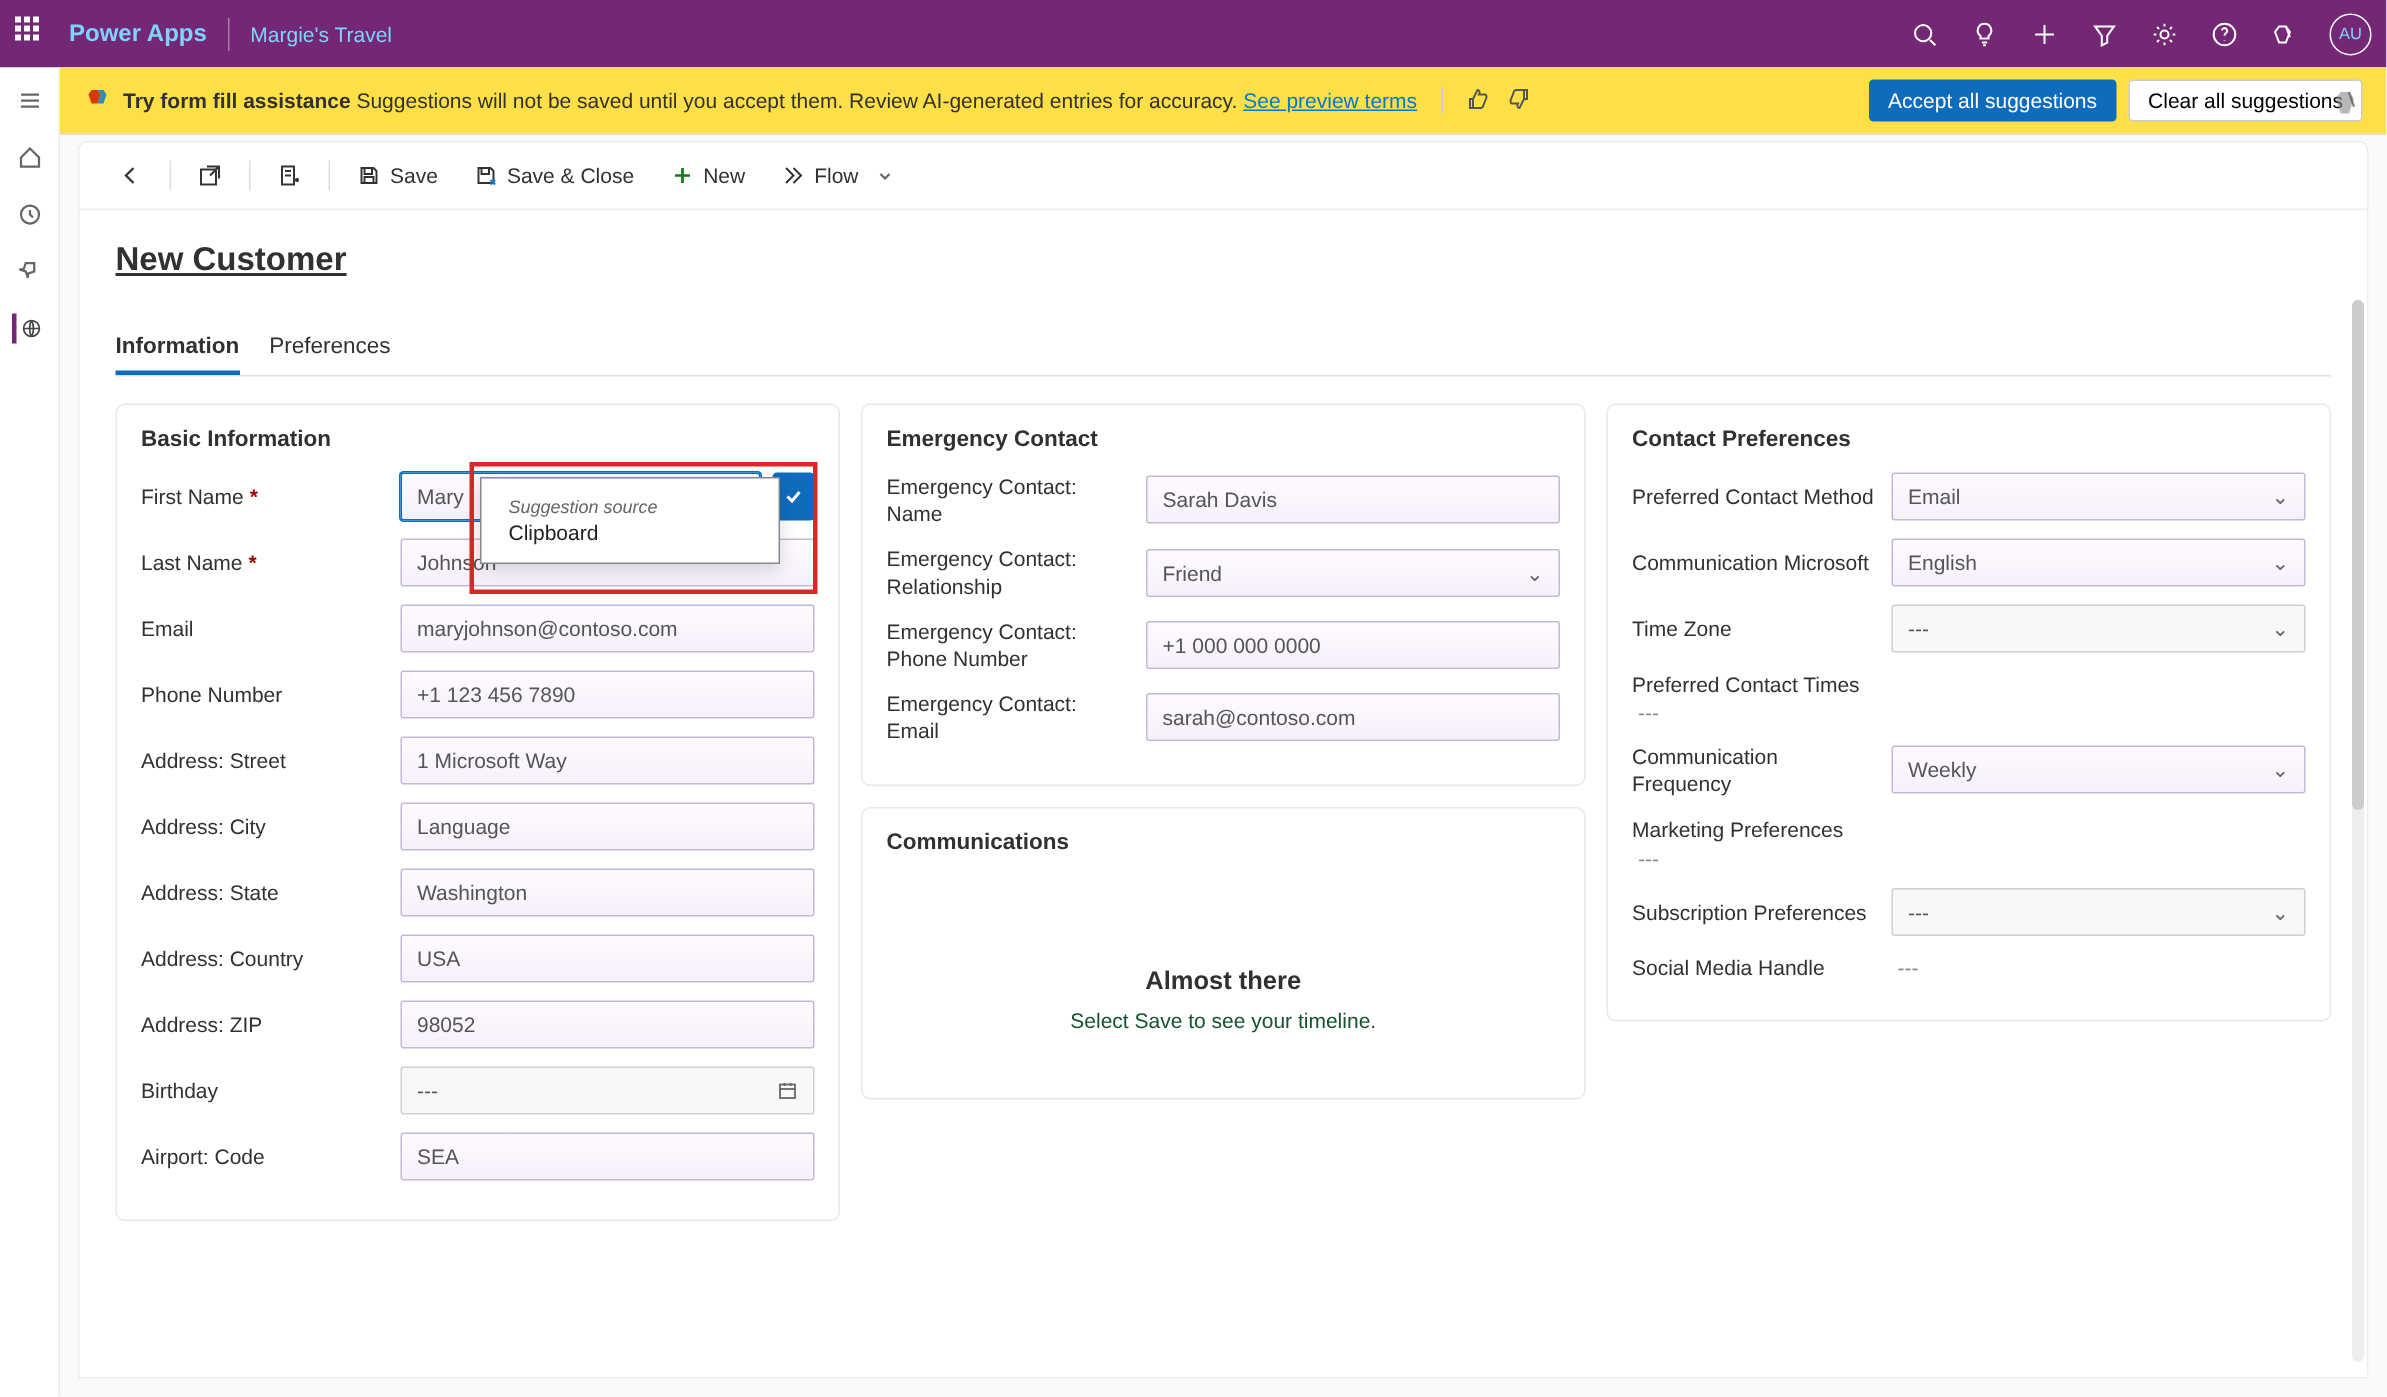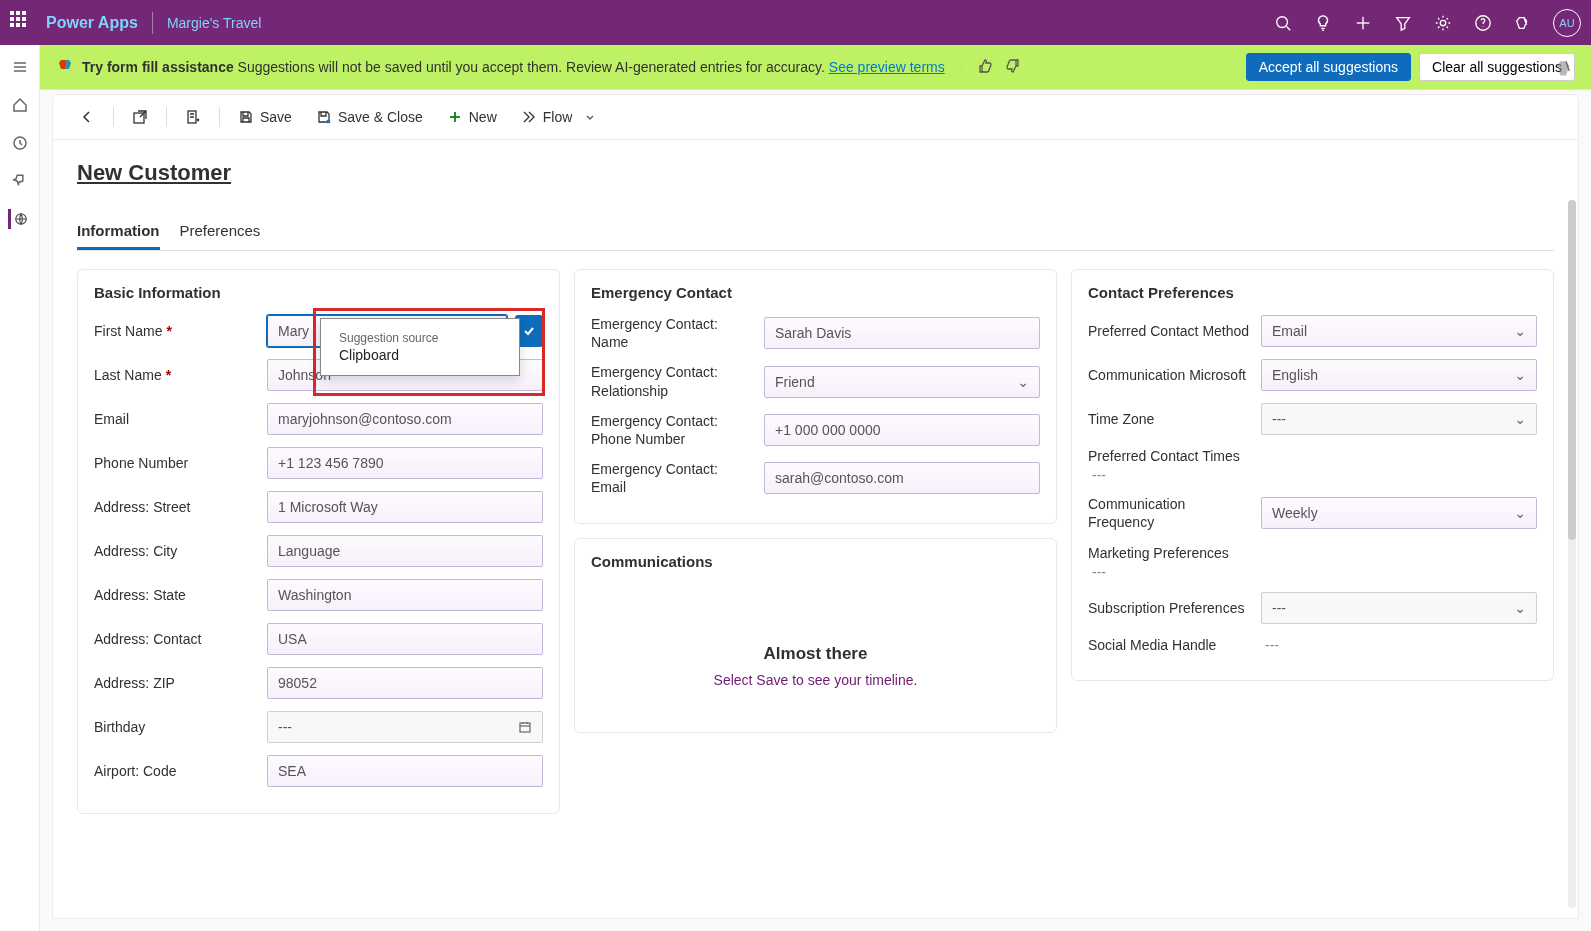--- a/index.html
+++ b/index.html
@@ -18,21 +18,21 @@
 
 
 .shell { display: flex; height: calc(100vh - 45px); }
 .leftnav { width: 40px; background: #fff; border-right: 1px solid #edebe9; display: flex; flex-direction: column; align-items: center; padding-top: 12px; gap: 18px; }
 .leftnav-item { width: 20px; height: 20px; cursor: pointer; display:flex; align-items:center; justify-content:center; color:#666; }
 .leftnav-item.active { border-left: 3px solid #742774; margin-left: -3px; padding-left: 3px; }
 
 .main { flex: 1; display: flex; flex-direction: column; background: #fafafa; overflow: hidden; }
 
 
-.notif { background: #bef264; border-bottom: 1px solid #e1dfdd; padding: 8px 16px; display: flex; align-items: center; gap: 8px; }
+.notif { background: #fde047; border-bottom: 1px solid #e1dfdd; padding: 8px 16px; display: flex; align-items: center; gap: 8px; }
 .notif-copilot { width: 18px; height: 18px; }
 .notif-text b { font-weight: 600; }
 .notif-text a { color: #0078d4; text-decoration: underline; }
 .notif-actions { margin-left: auto; display:flex; gap:8px; align-items:center;justify-content:space-between; }
 .thumb { width: 18px; height: 18px; cursor:pointer; color:#555; }
 .btn-primary { background: #0f6cbd; color: white; border: 1px solid #0f6cbd; padding: 5px 12px; border-radius: 3px; font-size: 14px; cursor: pointer; }
 .btn-secondary { background: white; border: 1px solid #ccc; padding: 5px 12px; border-radius: 3px; font-size: 14px; cursor: pointer; }
 
 
 .cmdbar { background: white; border-bottom: 1px solid #edebe9; padding: 8px 16px; display: flex; align-items: center; gap: 4px; margin: 4px 12px 0 12px; border-radius: 6px 6px 0 0; border: 1px solid #ececec; }
@@ -59,25 +59,25 @@
 .field-input { flex: 1; height: 32px; border: 1px solid #c5b7d7; background: linear-gradient(180deg,#fefbff,#f6f0fb); border-radius: 2px; padding: 0 10px; font-size: 14px; color: #555; display: flex; align-items: center; justify-content: space-between; }
 .field-input.gray { border: 1px solid #d2d0ce; background: #f8f8f8; }
 .field-input.focused { border: 1px solid #0f6cbd; box-shadow: 0 0 0 1px #0f6cbd; }
 .accept-btn { width: 28px; height: 32px; background: #0f6cbd; border-radius: 3px; display: flex; align-items: center; justify-content: center; cursor: pointer; }
 .info-glyph { color: #888; font-size: 16px; }
 .chev { color:#666; }
 .dash-value { color: #888; padding: 0 4px; }
 
 .timeline-empty { display: flex; flex-direction: column; align-items: center; justify-content: center; padding: 60px 10px 30px; }
 .timeline-empty h4 { font-size: 17px; font-weight: 600; margin-bottom: 8px; }
-.timeline-empty p { color: #701a75; font-size: 14px; }
+.timeline-empty p { color: #14532d; font-size: 14px; }
 
 
 .tooltip { position: absolute; background: white; border: 1px solid #888; box-shadow: 0 4px 12px rgba(0,0,0,0.15); padding: 12px 18px; z-index: 50; min-width: 200px; }
-.tooltip .src-label { font-size: 12px; color: #666; margin-bottom: 2px; }
+.tooltip .src-label { font-size: 12px; color: #666; margin-bottom: 2px; font-style: italic; }
 .tooltip .src-value { font-size: 14px; color: #222; }
 .highlight-box { position: absolute; border: 3px solid #d92828; z-index: 49; pointer-events: none; }
 
 .copilot-dock { position: fixed; right: 10px; top: 58px; width: 26px; height: 26px; cursor: pointer; }
 
 .scrollbar { position:absolute; right:2px; top:60px; bottom:10px; width:8px; background:#eee; border-radius:4px; }
 .scrollbar-thumb { position:absolute; top:0; width:8px; height:340px; background:#ccc; border-radius:4px; }
 
 svg { display:block; }
 </style>
@@ -318,21 +318,21 @@
                   <span>Language</span>
                 </div>
             </div>
             <div class="field-row">
               <div class="field-label">Address: State</div>
               <div class="field-input">
                   <span>Washington</span>
                 </div>
             </div>
             <div class="field-row">
-              <div class="field-label">Address: Contact</div>
+              <div class="field-label">Address: Country</div>
               <div class="field-input">
                   <span>USA</span>
                 </div>
             </div>
             <div class="field-row">
               <div class="field-label">Address: ZIP</div>
               <div class="field-input">
                   <span>98052</span>
                 </div>
             </div>

